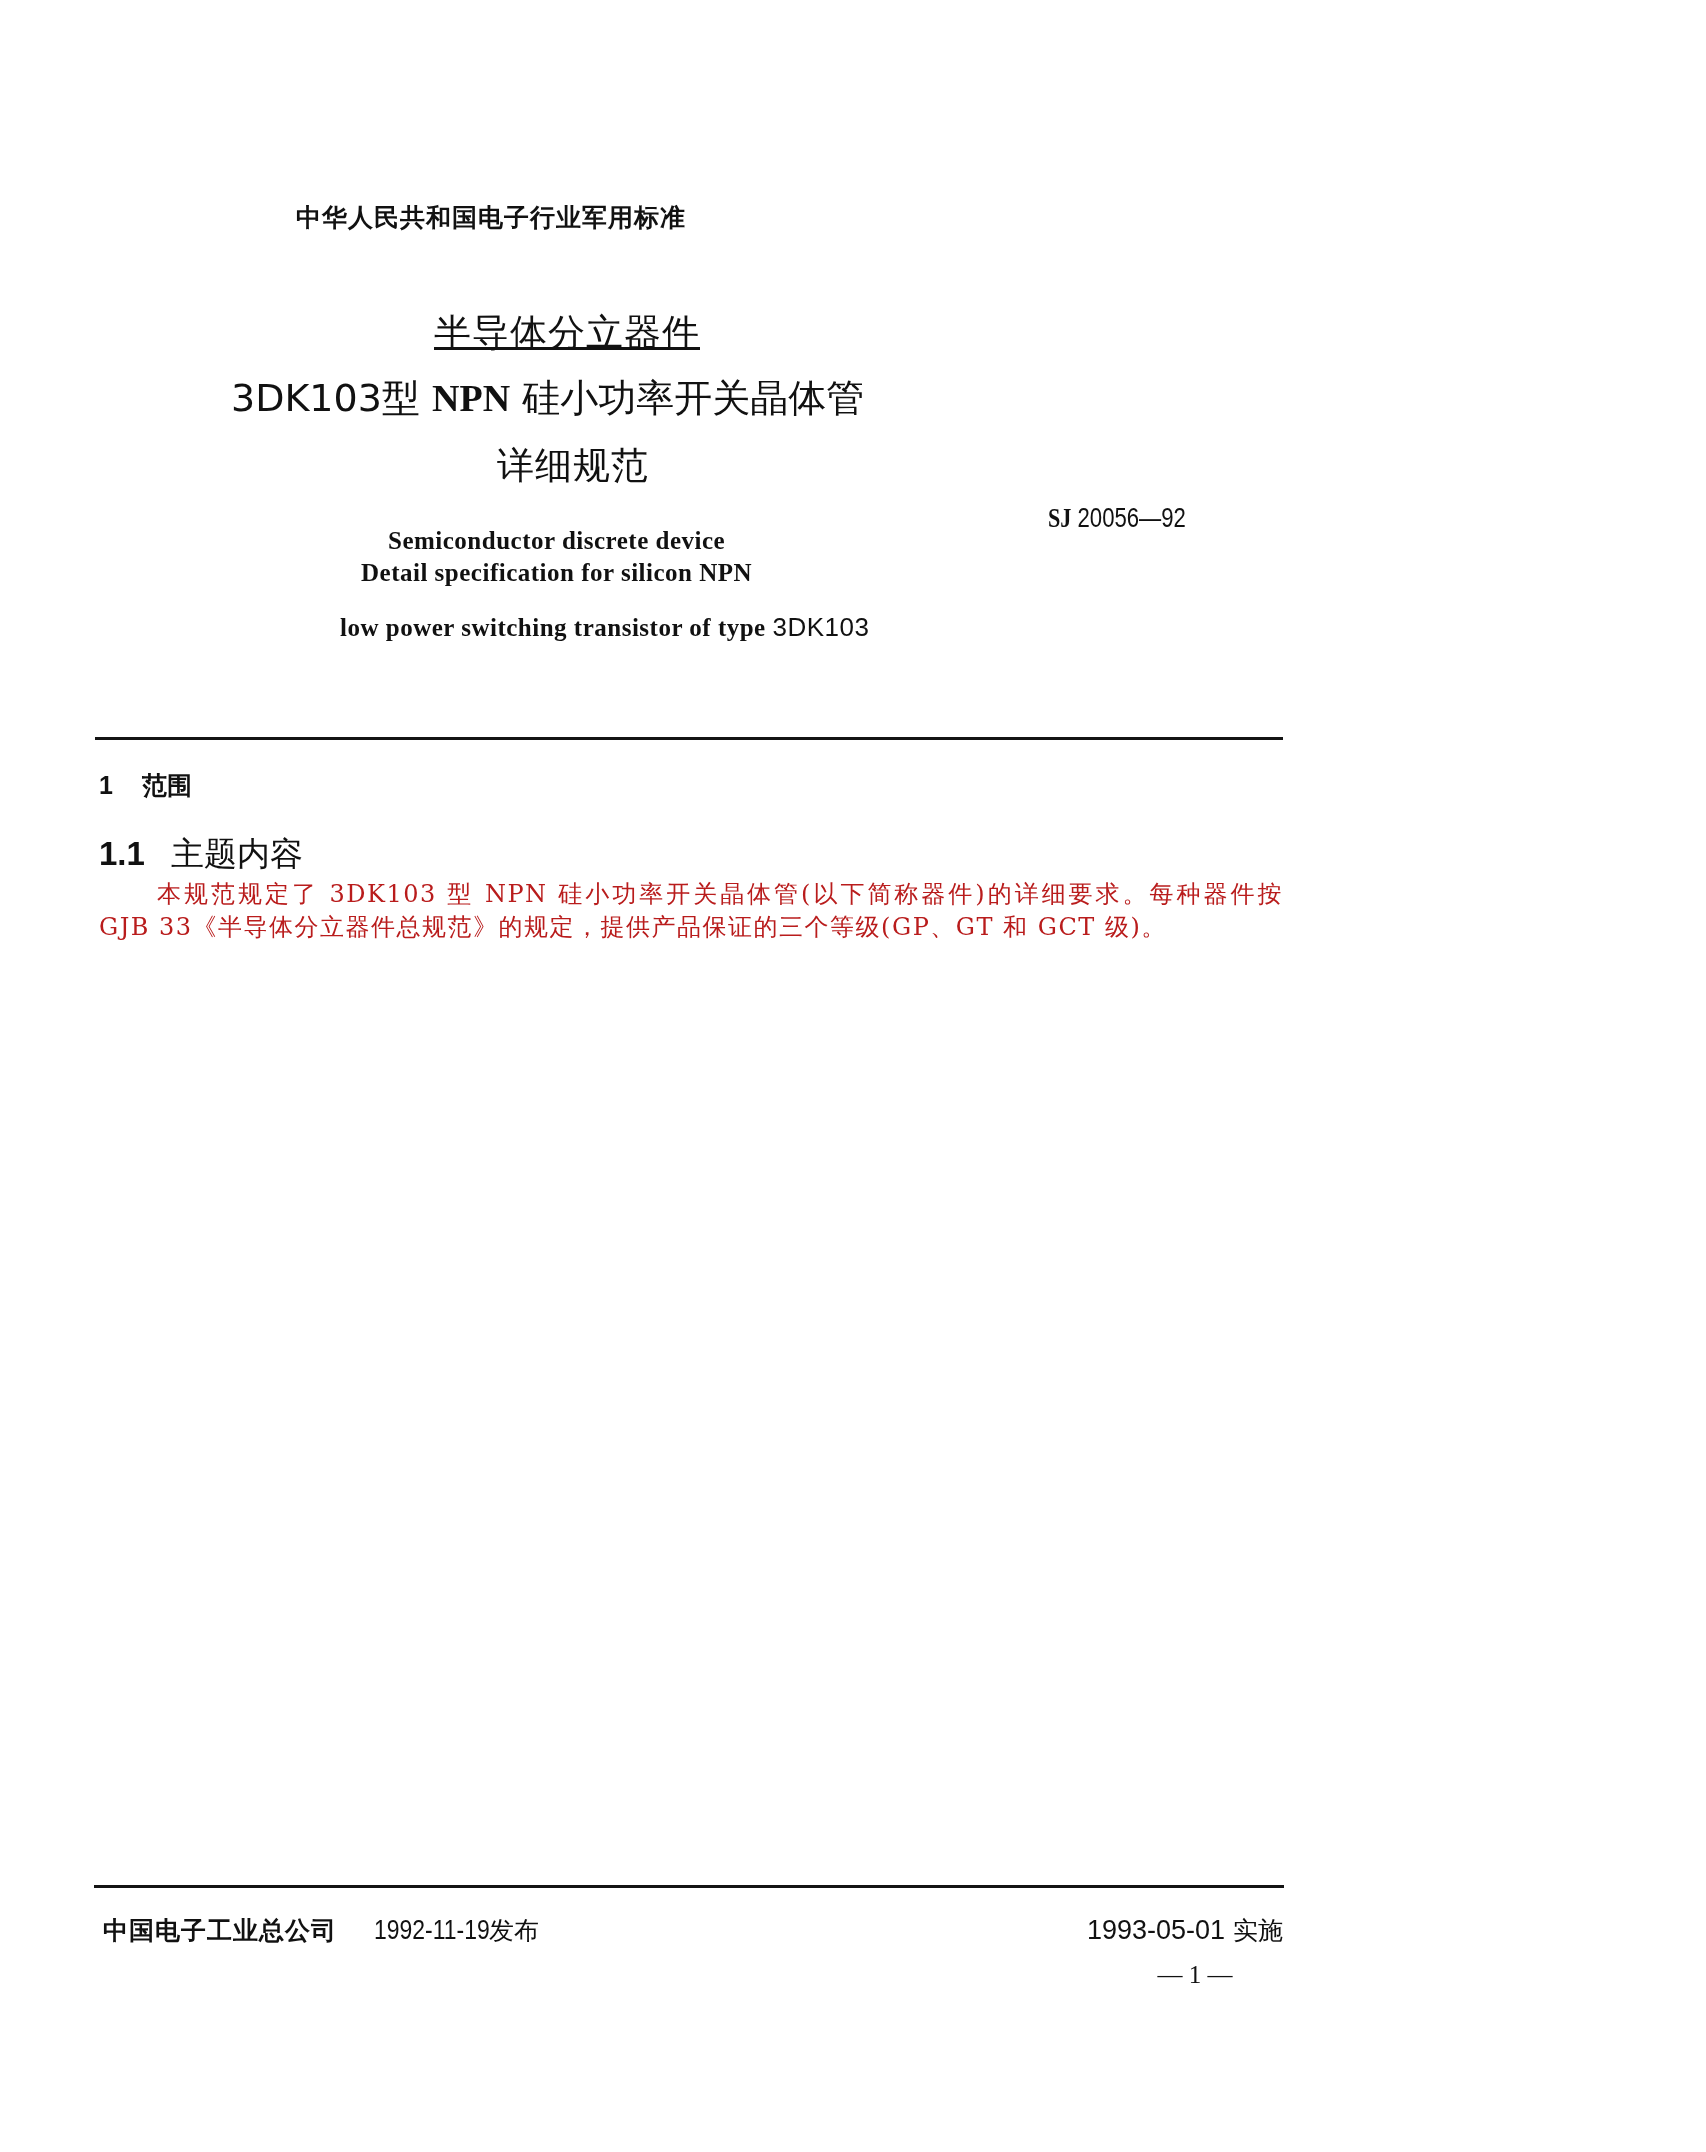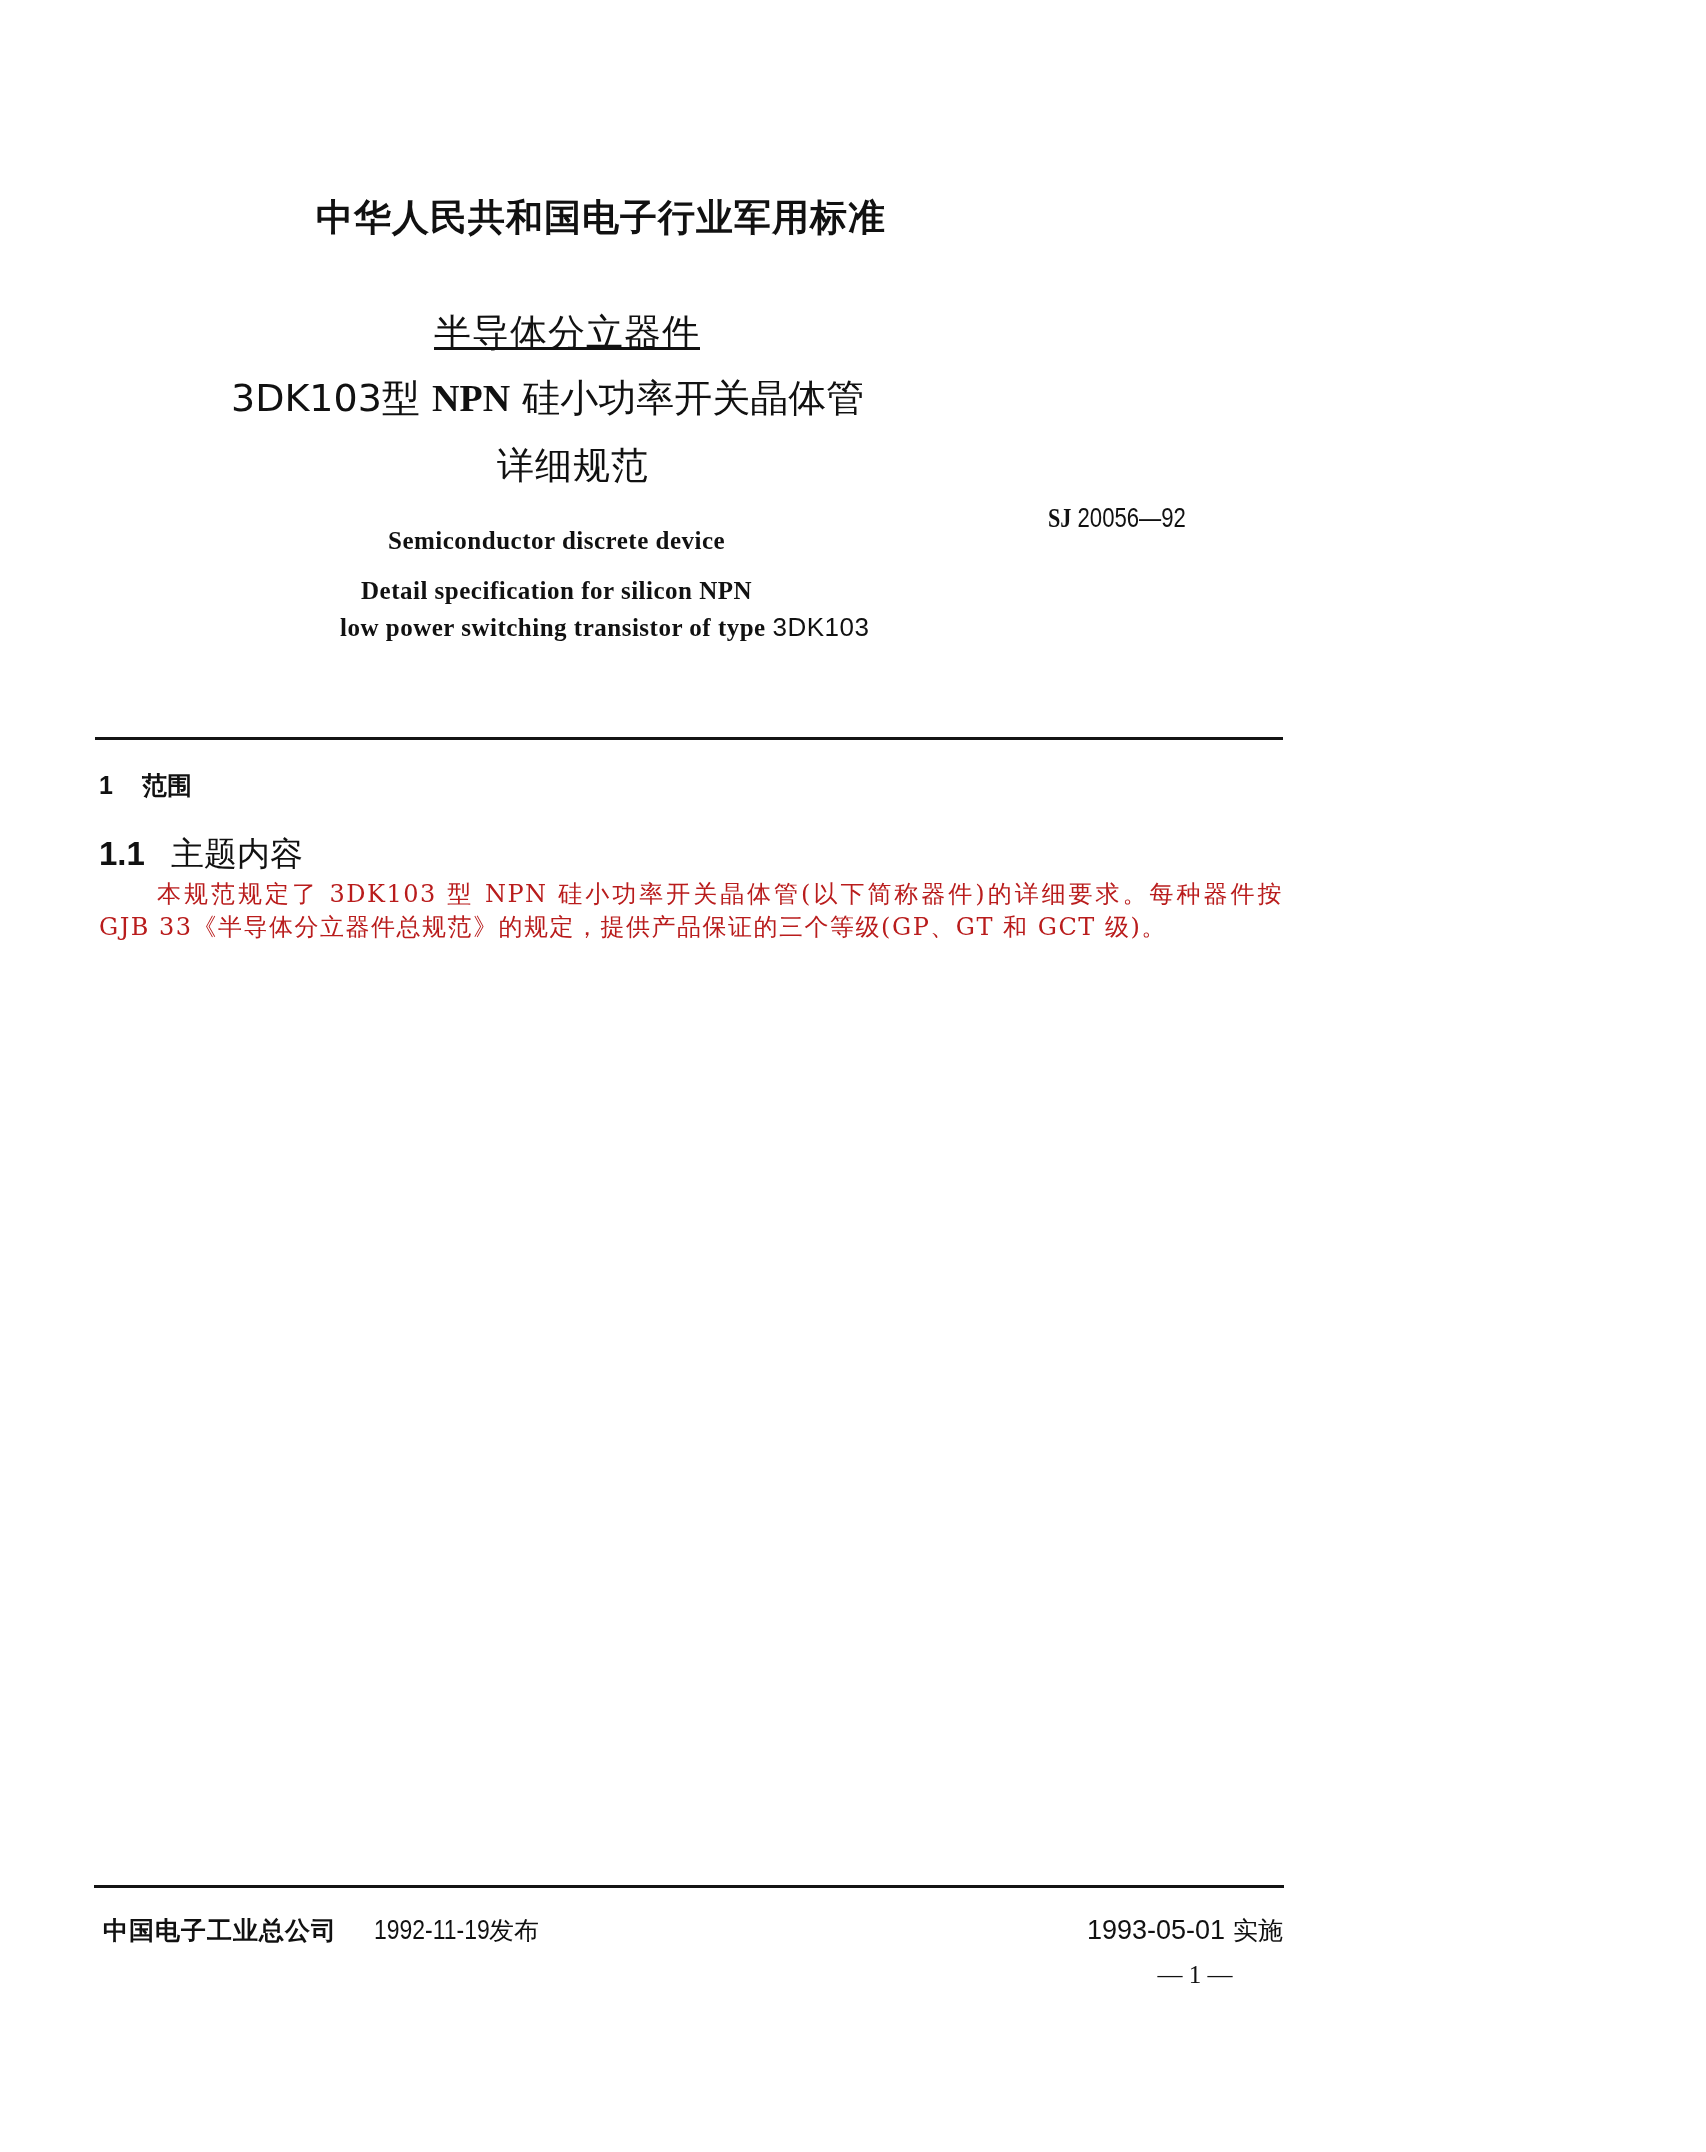--- a/index.html
+++ b/index.html
@@ -11,25 +11,24 @@
     width: 1707px;
     height: 2152px;
     position: relative;
     overflow: hidden;
     color: #111111;
     font-family: "DejaVu Sans", sans-serif;
   }
   .abs { position: absolute; white-space: nowrap; }
   .hdr-std {
     left: 296px; top: 194px;
-    font-size: 37px; line-height: 47px;
+    font-size: 25px; line-height: 47px;
     font-weight: bold;
     letter-spacing: 1px;
     font-family: "DejaVu Sans", sans-serif;
-    margin-left: 20px;
   }
   .title-line {
     left: 0; width: 1145px; text-align: center;
     font-family: "DejaVu Sans", sans-serif;
   }
   .title-1 { top: 309px; left: 434px; width: auto; text-align: center; font-size: 37px; line-height: 47px; letter-spacing: 1px; text-decoration: underline; }
   .title-2 { top: 373px; left: 231px; width: auto; text-align: left; font-size: 38px; line-height: 50px; letter-spacing: 0px; }
   .title-2 .serif { font-family: "Liberation Serif", serif; font-weight: bold; text-align: right; }
   .title-3 { top: 442px; left: 497px; width: auto; text-align: left; font-size: 37px; line-height: 47px; letter-spacing: 1px; }
 
@@ -41,21 +40,21 @@
   }
   .std-no .sj { font-family: "Liberation Serif", serif; font-weight: bold; }
 
   .en {
     font-family: "Liberation Serif", serif;
     font-weight: bold;
     font-size: 25px; line-height: 33px;
     letter-spacing: 0.5px;
   }
   .en-1 { left: 388px; top: 524px; }
-  .en-2 { left: 361px; top: 574px; }
+  .en-2 { left: 361px; top: 556px; }
   .en-3 { left: 340px; top: 611px; }
   .en .num { font-family: "Liberation Sans", sans-serif; font-weight: normal; font-size: 26px; }
 
   .rule {
     position: absolute; height: 2.9px; background: #141414;
   }
   .rule-top { left: 95px; width: 1188px; top: 737px; }
   .rule-bottom { left: 94px; width: 1190px; top: 1885px; }
 
   .sec-1 {

